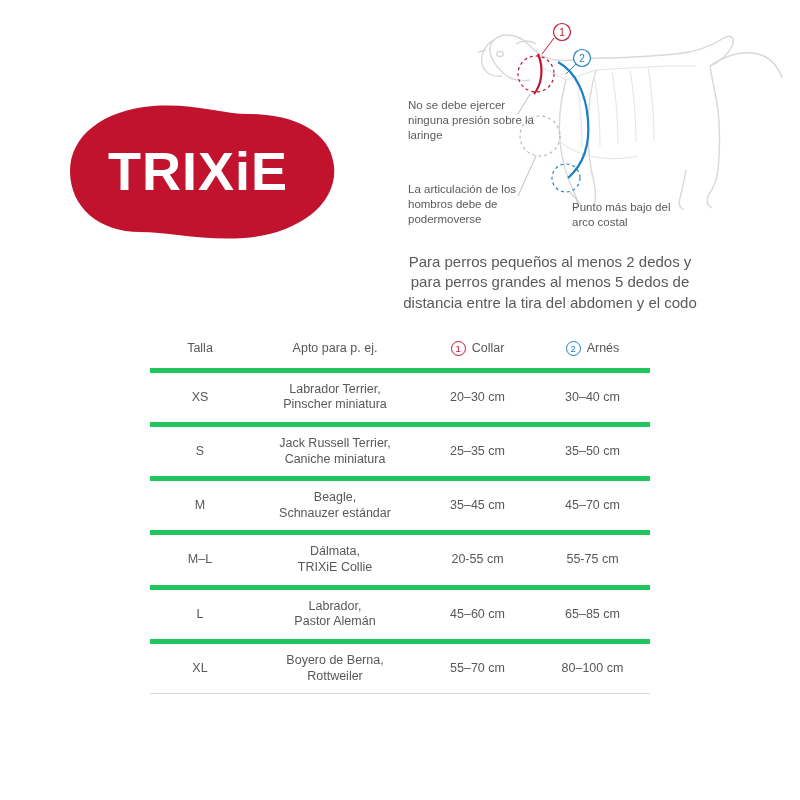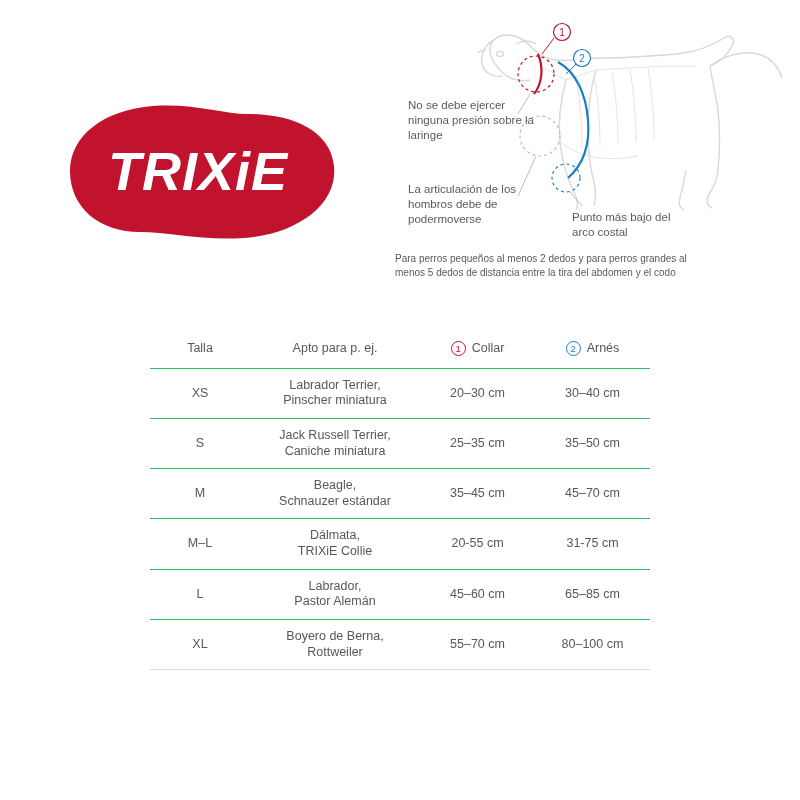--- a/index.html
+++ b/index.html
@@ -20,21 +20,20 @@
     height: 800px;
   }
 
   
   .logo-wrap {
     position: absolute;
     left: 48px;
     top: 96px;
     width: 300px;
     height: 150px;
-    font-style: italic;
   }
   .logo-blob {
     position: absolute;
     inset: 0;
   }
   .logo-text {
     position: absolute;
     left: 0;
     top: 0;
     width: 300px;
@@ -58,49 +57,49 @@
     height: 260px;
   }
   .callout {
     position: absolute;
     font-size: 11.5px;
     line-height: 1.32;
     color: #5a5a5a;
   }
   .callout-1 { left: 18px; top: 88px; width: 128px; }
   .callout-2 { left: 18px; top: 172px; width: 128px; }
-  .callout-3 { left: 182px; top: 200px; width: 110px; }
+  .callout-3 { left: 182px; top: 190px; width: 110px; }
 
   .note {
     position: absolute;
     left: 395px;
     top: 252px;
     width: 310px;
-    text-align: left;
-    font-size: 10px;
+    text-align: center;
+    font-size: 15px;
     line-height: 1.35;
     color: #5a5a5a;
   }
 
   
   .table-wrap {
     position: absolute;
     left: 150px;
     top: 332px;
     width: 500px;
   }
   table.size-table {
     width: 100%;
     border-collapse: collapse;
     font-size: 12.5px;
     color: #58585a;
   }
   table.size-table th,
   table.size-table td {
-    border-bottom: 1px solid #22c55e;
+    border-bottom: 5px solid #22c55e;
     padding: 9px 2px;
     text-align: center;
     font-weight: normal;
     vertical-align: middle;
     line-height: 1.25;
   }
   table.size-table thead th {
     padding-bottom: 11px;
     font-size: 12.5px;
   }
@@ -262,21 +261,21 @@
             <td class="col-collar">35–45 cm</td>
             <td class="col-harness">45–70 cm</td>
           </tr>
           <tr>
             <td class="col-size">M–L</td>
             <td class="col-breed">
               <span class="breed-line">Dálmata,</span>
               <span class="breed-line">TRIXiE Collie</span>
             </td>
             <td class="col-collar">20-55 cm</td>
-            <td class="col-harness">31-75 cm</td>
+            <td class="col-harness">55-75 cm</td>
           </tr>
           <tr>
             <td class="col-size">L</td>
             <td class="col-breed">
               <span class="breed-line">Labrador,</span>
               <span class="breed-line">Pastor Alemán</span>
             </td>
             <td class="col-collar">45–60 cm</td>
             <td class="col-harness">65–85 cm</td>
           </tr>

